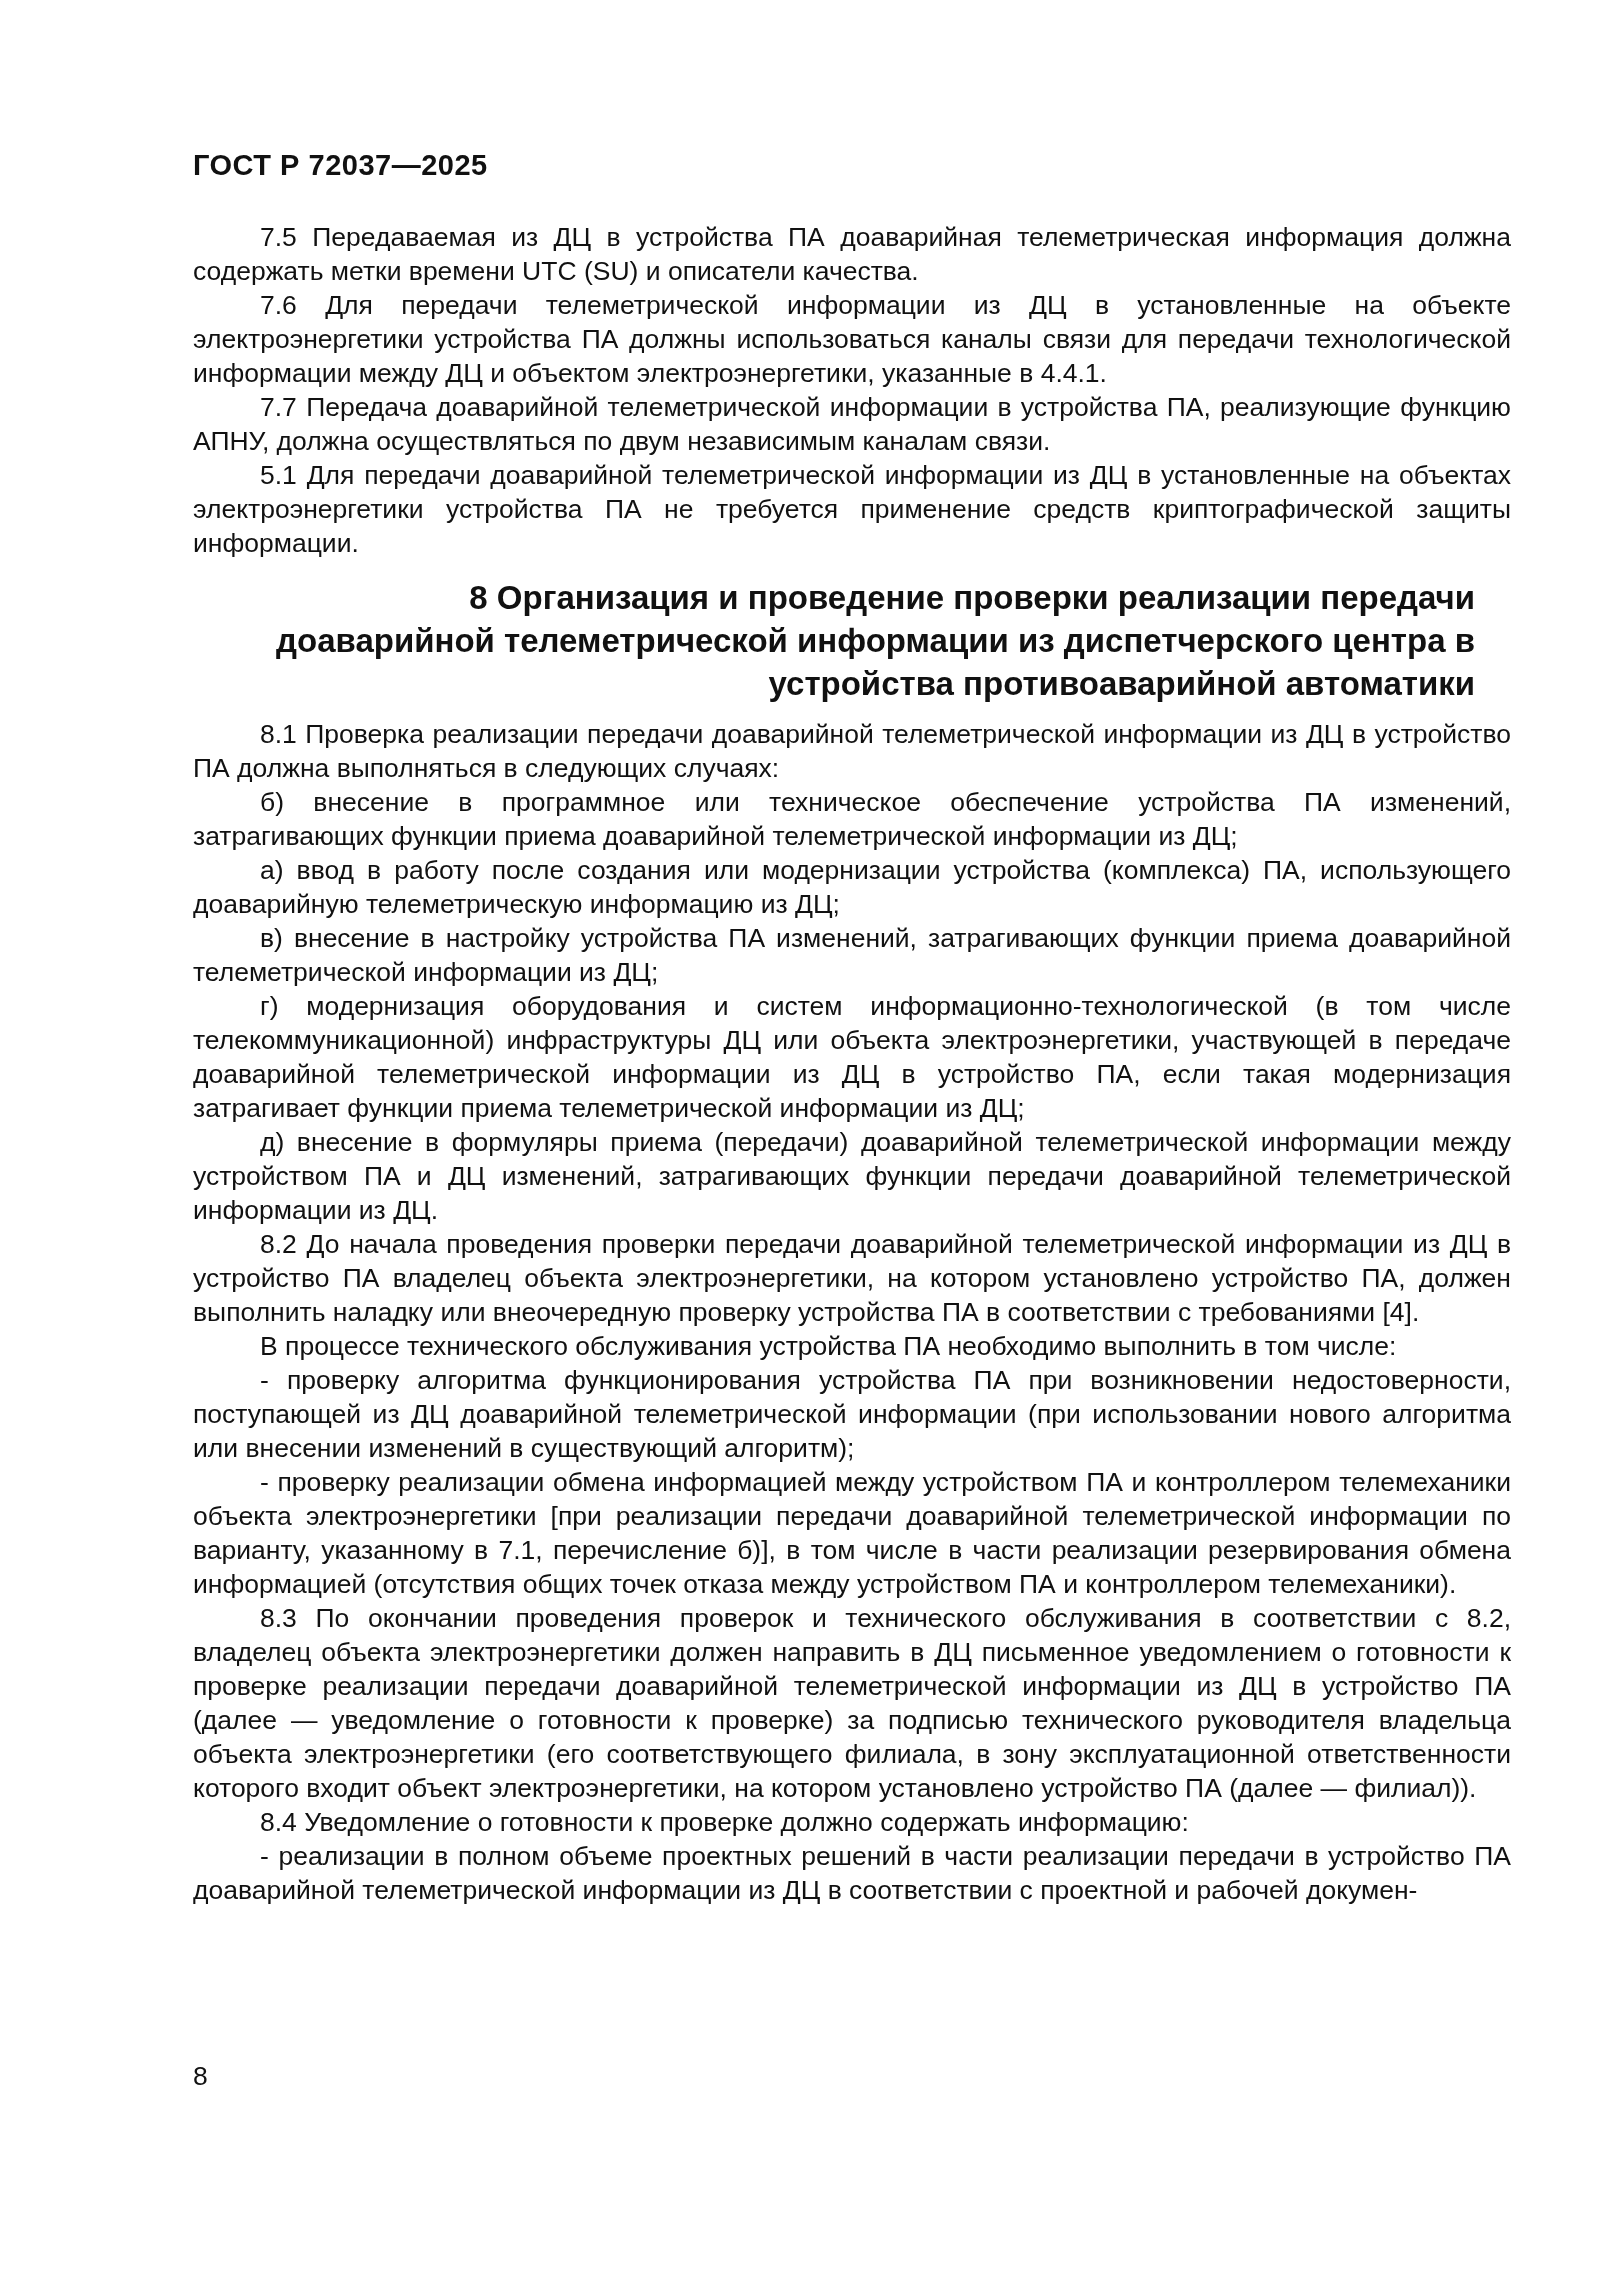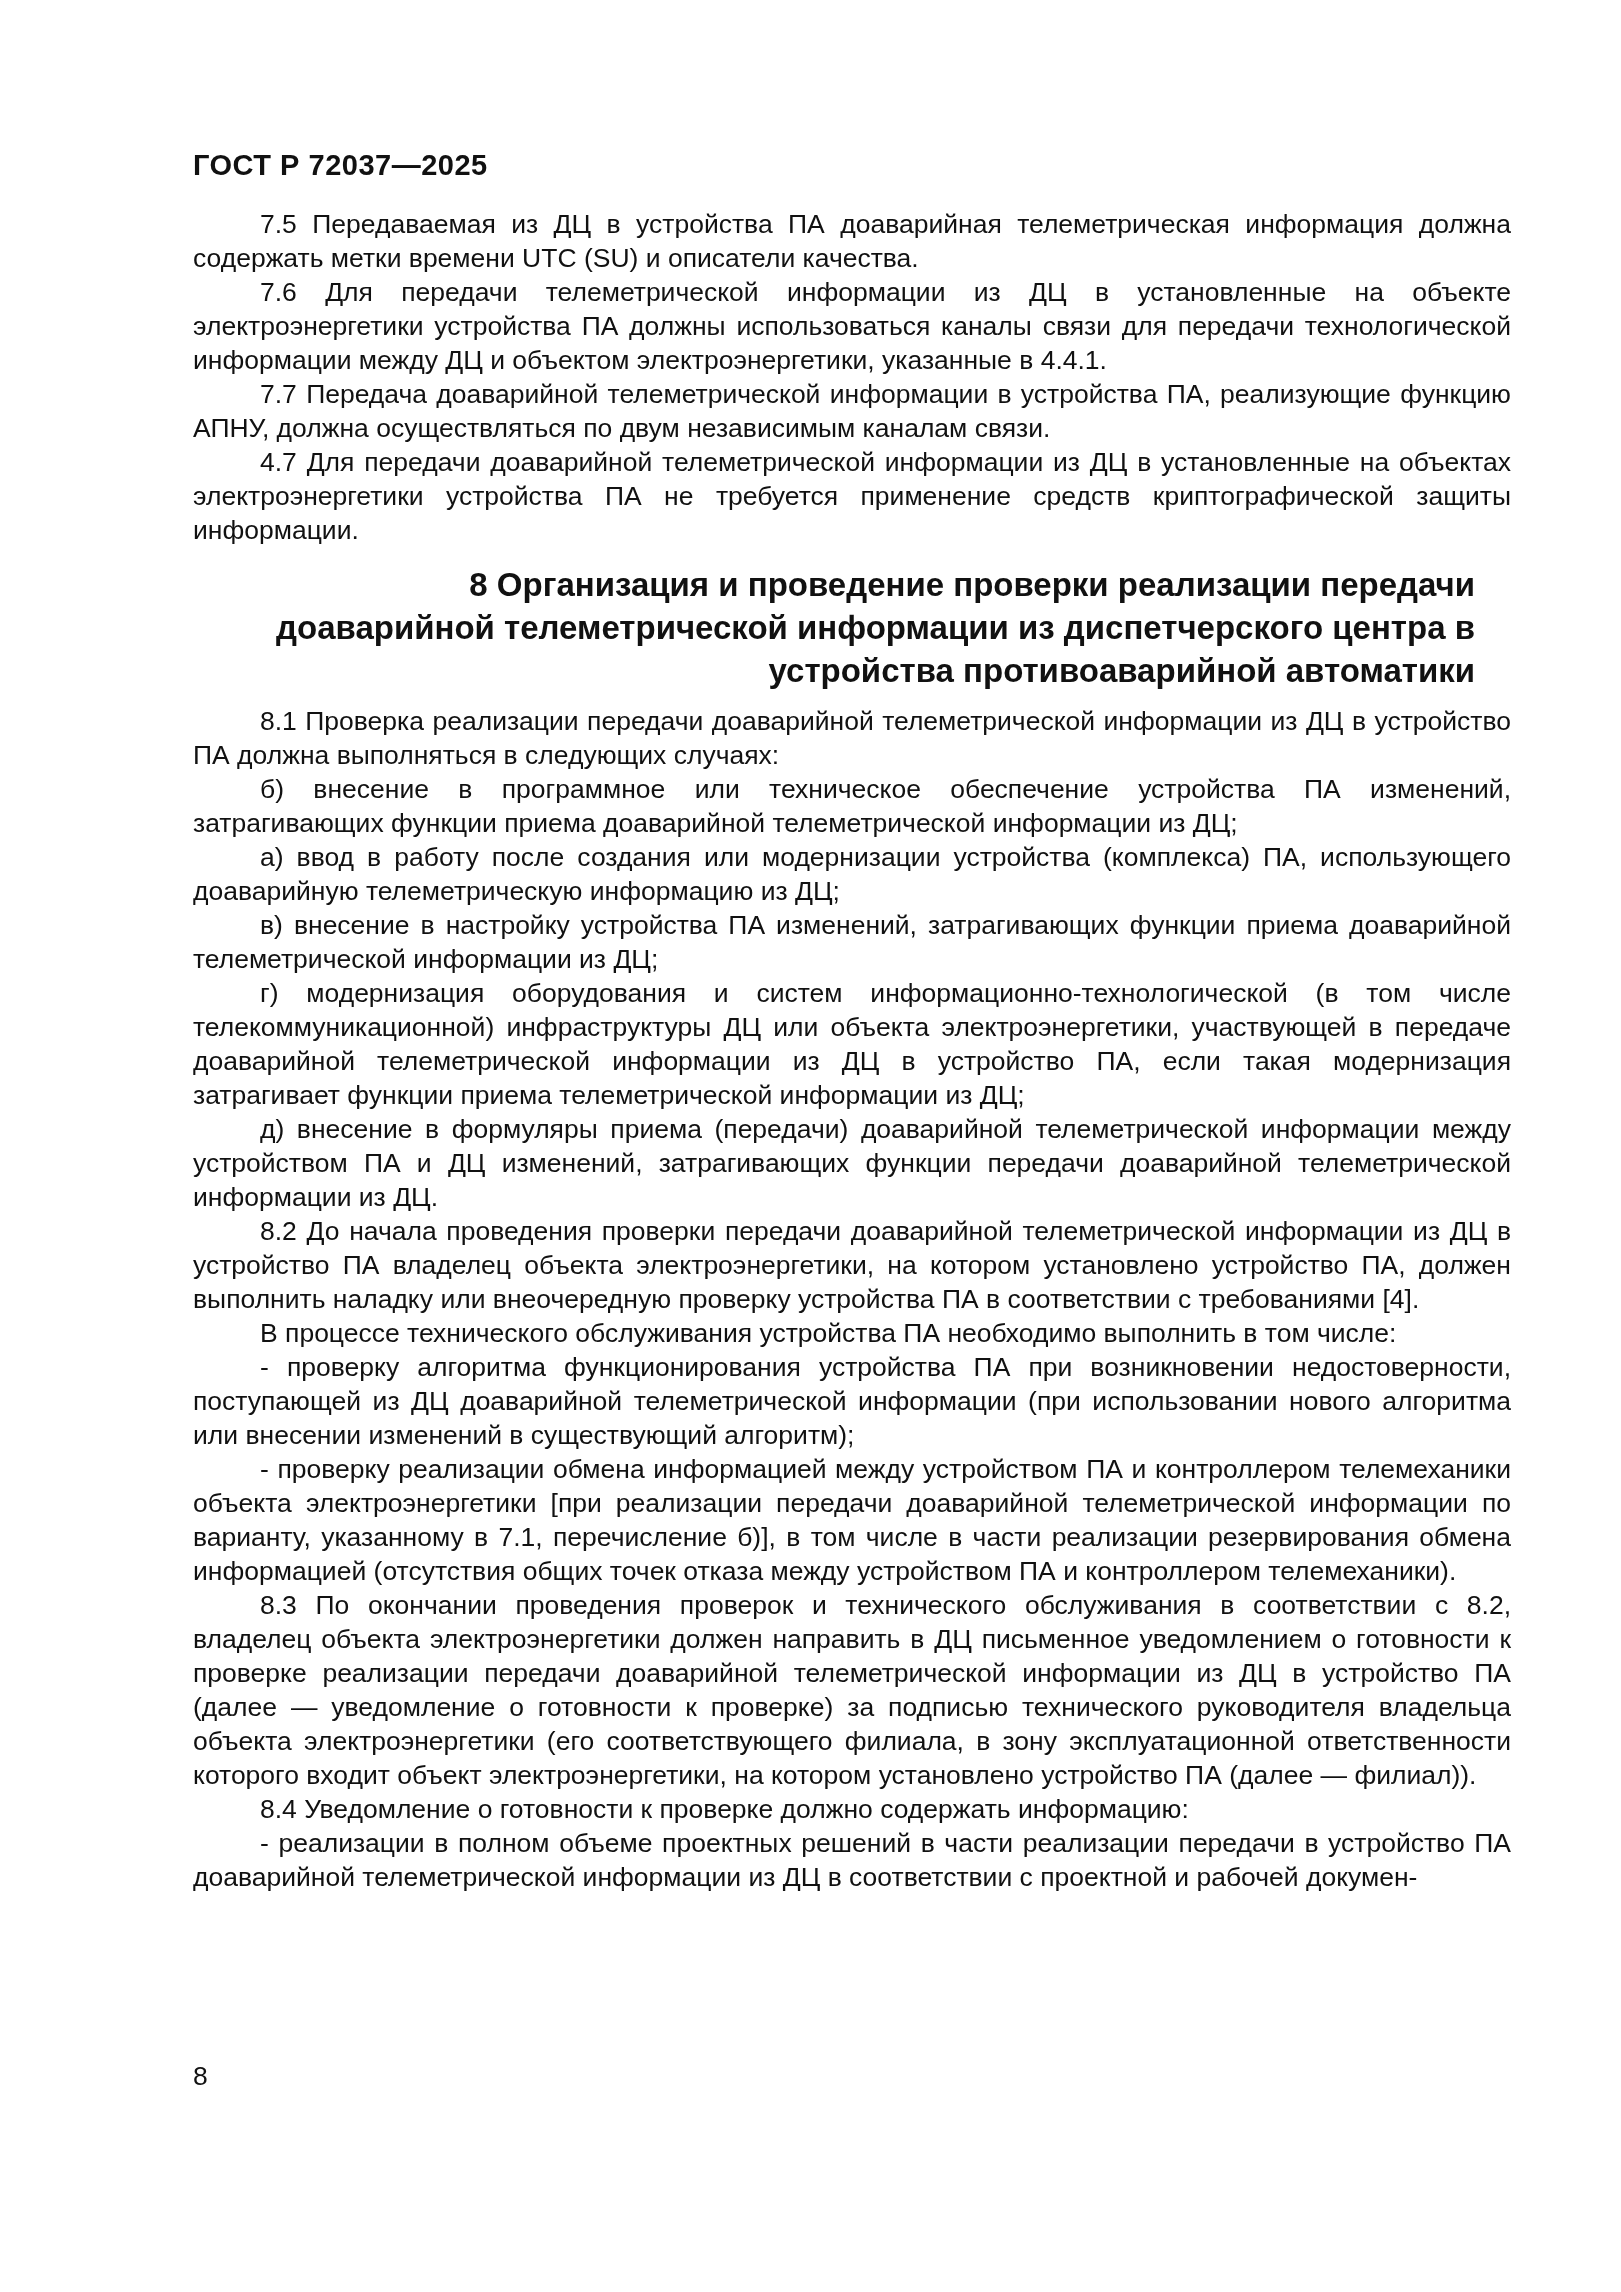--- a/index.html
+++ b/index.html
@@ -21,21 +21,21 @@
     left: 193px;
     top: 149px;
     font-size: 29px;
     font-weight: bold;
     letter-spacing: 0.5px;
     white-space: nowrap;
   }
   .content {
     position: absolute;
     left: 193px;
-    top: 207px;
+    top: 220px;
     width: 1318px;
     font-size: 26.5px;
     line-height: 34px;
     text-align: justify;
   }
   .content p {
     margin: 0;
     padding: 0;
     text-indent: 67px;
   }
@@ -60,21 +60,21 @@
 
 <div class="page">
 
   <div class="doc-header">ГОСТ Р 72037—2025</div>
 
   <div class="content">
 
     <p>7.5 Передаваемая из ДЦ в устройства ПА доаварийная телеметрическая информация должна содержать метки времени UTC (SU) и описатели качества.</p>
     <p>7.6 Для передачи телеметрической информации из ДЦ в установленные на объекте электроэнергетики устройства ПА должны использоваться каналы связи для передачи технологической информации между ДЦ и объектом электроэнергетики, указанные в 4.4.1.</p>
     <p>7.7 Передача доаварийной телеметрической информации в устройства ПА, реализующие функцию АПНУ, должна осуществляться по двум независимым каналам связи.</p>
-    <p>4.7 Для передачи доаварийной телеметрической информации из ДЦ в установленные на объектах электроэнергетики устройства ПА не требуется применение средств криптографической защиты информации.</p>
+    <p>5.1 Для передачи доаварийной телеметрической информации из ДЦ в установленные на объектах электроэнергетики устройства ПА не требуется применение средств криптографической защиты информации.</p>
 
     <h2 class="section-heading">8 Организация и проведение проверки реализации передачи доаварийной телеметрической информации из диспетчерского центра в устройства противоаварийной автоматики</h2>
 
     <p>8.1 Проверка реализации передачи доаварийной телеметрической информации из ДЦ в устройство ПА должна выполняться в следующих случаях:</p>
     <p>б) внесение в программное или техническое обеспечение устройства ПА изменений, затрагивающих функции приема доаварийной телеметрической информации из ДЦ;</p>
     <p>а) ввод в работу после создания или модернизации устройства (комплекса) ПА, использующего доаварийную телеметрическую информацию из ДЦ;</p>
     <p>в) внесение в настройку устройства ПА изменений, затрагивающих функции приема доаварийной телеметрической информации из ДЦ;</p>
     <p>г) модернизация оборудования и систем информационно-технологической (в том числе телекоммуникационной) инфраструктуры ДЦ или объекта электроэнергетики, участвующей в передаче доаварийной телеметрической информации из ДЦ в устройство ПА, если такая модернизация затрагивает функции приема телеметрической информации из ДЦ;</p>
     <p>д) внесение в формуляры приема (передачи) доаварийной телеметрической информации между устройством ПА и ДЦ изменений, затрагивающих функции передачи доаварийной телеметрической информации из ДЦ.</p>
     <p>8.2 До начала проведения проверки передачи доаварийной телеметрической информации из ДЦ в устройство ПА владелец объекта электроэнергетики, на котором установлено устройство ПА, должен выполнить наладку или внеочередную проверку устройства ПА в соответствии с требованиями [4].</p>

